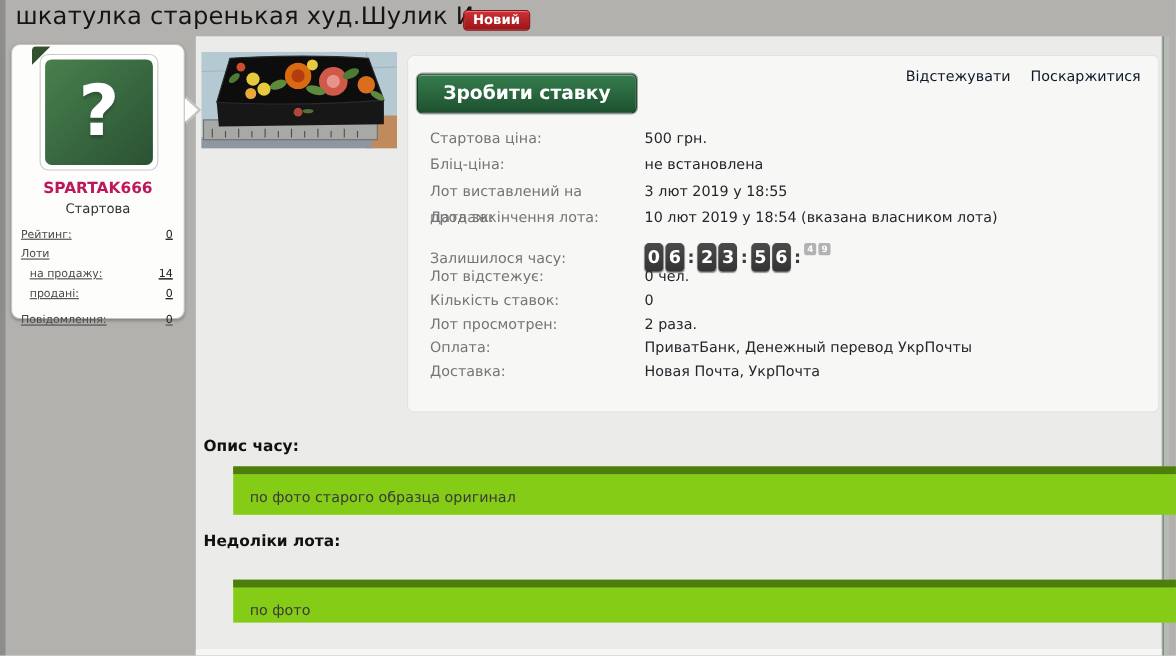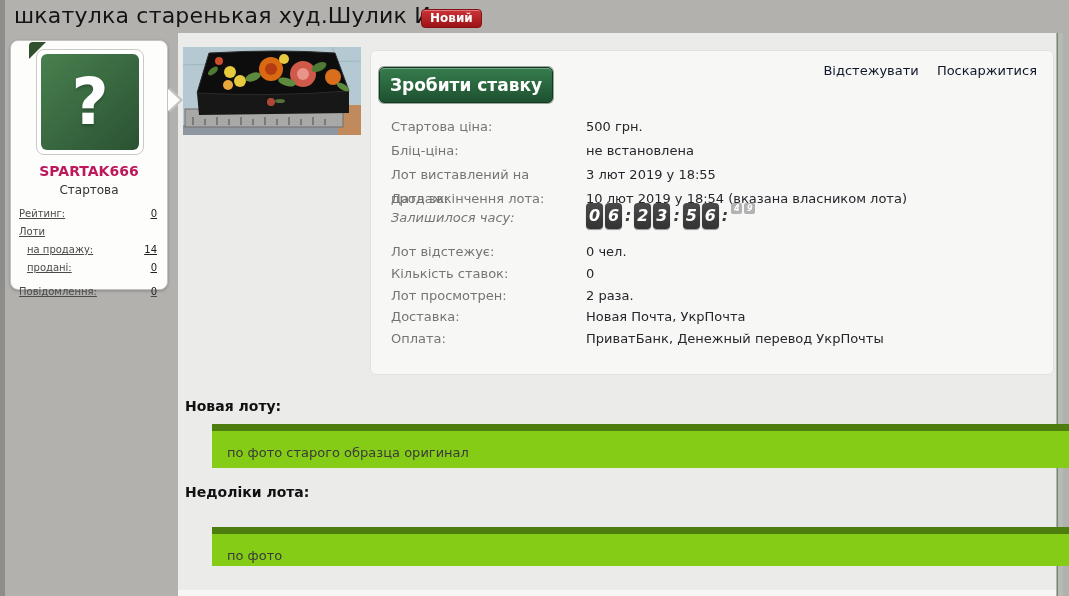--- a/index.html
+++ b/index.html
@@ -68,40 +68,40 @@
   .main { position:absolute; left:178px; top:33px; width:878px; height:563px; background:#ebebea; }
 
   .photo-thumb { position:absolute; left:5px; top:14px; width:178px; height:88px; cursor:pointer; }
   .photo-thumb svg { display:block; }
 
   .lot-panel {
     position:absolute; left:192px; top:17px; width:684px; height:325px;
     background:#f7f7f6; border:1px solid #e2e2e0; border-radius:6px;
   }
   .bid-button {
-    position:absolute; left:8px; top:16px; width:174px; height:36px;
+    position:absolute; left:8px; top:16px; width:200px; height:36px;
     background:linear-gradient(#367d4d,#1d5130);
     border:1px solid #153a21; border-radius:5px;
     box-shadow:0 0 0 1px #9aa59b, inset 0 1px 0 rgba(255,255,255,.3);
     color:#fff; font-size:17px; font-weight:bold; cursor:pointer;
     font-family:"DejaVu Sans","Liberation Sans",sans-serif;
   }
   .top-links { position:absolute; right:16px; top:12px; font-size:13px; }
   .top-links a { color:#0f172a; text-decoration:none; cursor:pointer; }
   .top-links a + a { margin-left:14px; }
 
   .fields { position:absolute; left:20px; width:650px; font-size:13px; }
   .fields-1 { top:64px; }
   .fields-2 { top:190px; }
   .frow { display:flex; height:24px; line-height:24px; }
   .fields-2 .frow { height:21.8px; line-height:21.8px; }
   .flabel { width:195px; color:#757575; flex-shrink:0; }
   .fvalue { color:#26262b; }
 
-  .timer-row { position:absolute; left:20px; top:150px; width:650px; height:34px; font-size:13px;font-style:italic; }
+  .timer-row { position:absolute; left:20px; top:168px; width:650px; height:34px; font-size:13px; }
   .timer-label { position:absolute; left:0; top:0; height:34px; line-height:34px; color:#757575; }
   .timer { position:absolute; left:195px; top:2px; display:flex; align-items:flex-start; }
   .digit {
     width:17px; height:26px; margin-right:2px;
     background:linear-gradient(#4a4a4a,#333);
     border-radius:4px; color:#fff; font-weight:bold; font-size:16px;
     text-align:center; line-height:26px;
     box-shadow:0 1px 1px rgba(0,0,0,.4);
   }
   .tcolon { color:#3a3a3a; font-weight:bold; font-size:16px; line-height:26px; margin:0 3px 0 1px; }
@@ -267,31 +267,31 @@
       </div>
       <div class="frow">
         <span class="flabel">Кількість ставок:</span>
         <span class="fvalue">0</span>
       </div>
       <div class="frow">
         <span class="flabel">Лот просмотрен:</span>
         <span class="fvalue">2 раза.</span>
       </div>
       <div class="frow">
+        <span class="flabel">Оплата:</span>
+        <span class="fvalue">ПриватБанк, Денежный перевод УкрПочты</span>
+      </div>
+      <div class="frow">
         <span class="flabel">Доставка:</span>
         <span class="fvalue">Новая Почта, УкрПочта</span>
       </div>
-      <div class="frow">
-        <span class="flabel">Оплата:</span>
-        <span class="fvalue">ПриватБанк, Денежный перевод УкрПочты</span>
-      </div>
-    </div>
-  </div>
-
-  <div class="section-heading desc-heading">Новая лоту:</div>
+    </div>
+  </div>
+
+  <div class="section-heading desc-heading">Опис часу:</div>
   <div class="text-box desc-box">
     <div class="inner">по фото старого образца оригинал</div>
   </div>
 
   <div class="section-heading defect-heading">Недоліки лота:</div>
   <div class="text-box defect-box">
     <div class="inner">по фото</div>
   </div>
 
   <div class="next-panel"></div>

